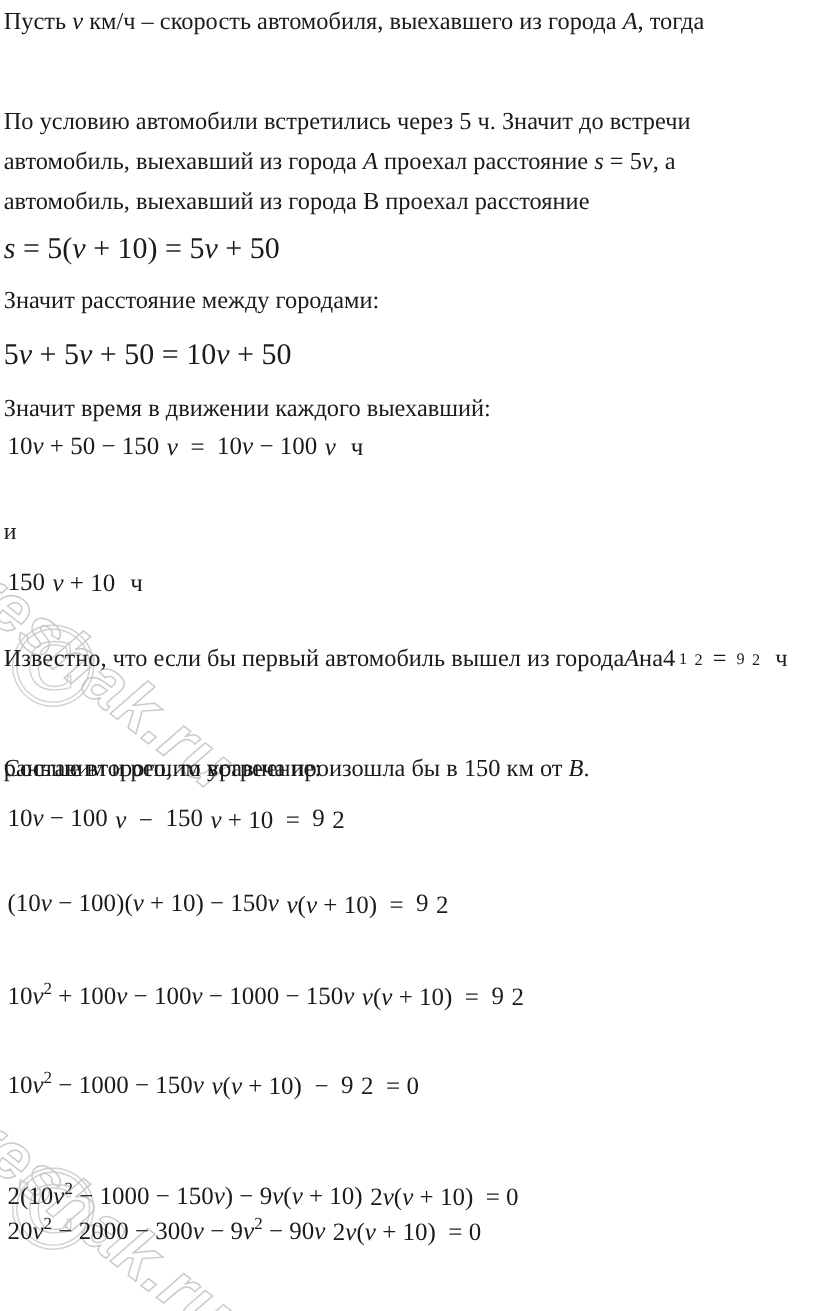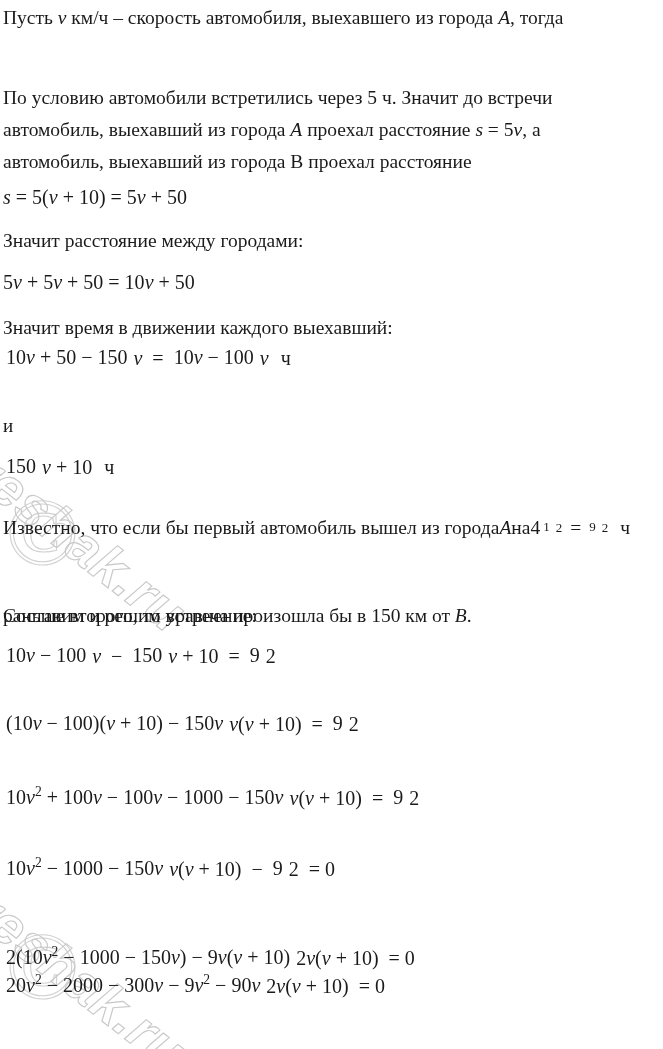--- a/index.html
+++ b/index.html
@@ -34,21 +34,21 @@
   .wm1 .wm-c{left:6px;top:44px;}
   .wm2 .wm-text{left:-8px;top:92px;}
   .wm2 .wm-c{left:6px;top:40px;}
 
   
   .line{
     position:absolute;left:3px;white-space:nowrap;
     font-size:19.5px;line-height:1;z-index:5;
   }
   .i{font-style:italic;}
-  .math{font-size:20px;}
+  .math{font-size:24px;}
   .math .i{font-style:italic;}
 
   
   .eq{position:absolute;left:3px;z-index:5;display:flex;align-items:center;
       font-size:20px;white-space:nowrap;}
   .eq .op{padding:0 7px;display:inline-block;}
   .eq .opn{padding:0 5px;display:inline-block;}
   .frac{display:inline-flex;flex-direction:row;align-items:center;
         vertical-align:middle;line-height:1.08;}
   .frac .num{padding:0 3px 1px 3px;}

